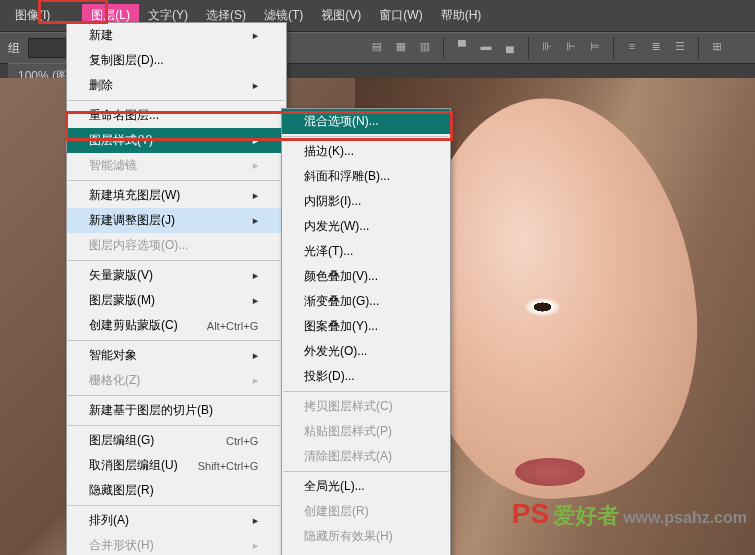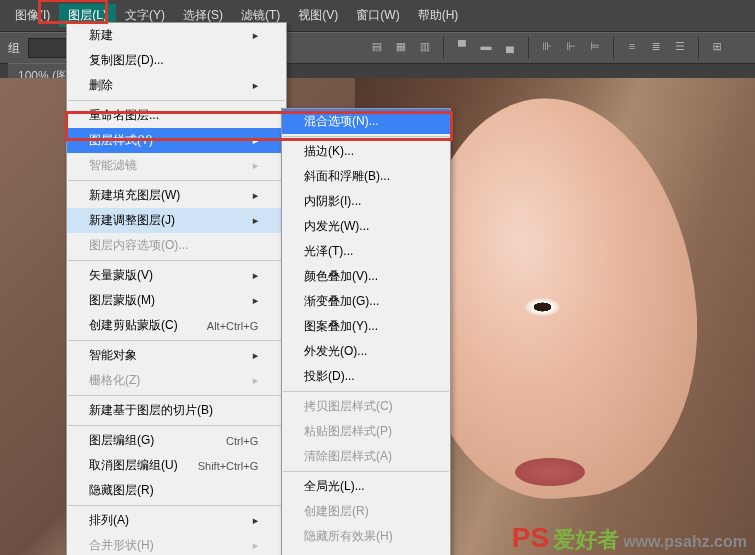--- a/index.html
+++ b/index.html
@@ -19,22 +19,23 @@
       align-items: center;
       padding-left: 6px;
       color: #ddd;
       border-bottom: 1px solid #2a2a2a;
     }
     .menubar-item {
       padding: 3px 9px;
       cursor: default;
     }
     .menubar-item.active {
-      background: #0f766e;
+      background: #ec4899;
       color: #fff;
+      margin-left: 23px;
     }
     .toolbar {
       height: 32px;
       background: #535353;
       border-top: 1px solid #666;
       border-bottom: 1px solid #2a2a2a;
       display: flex;
       align-items: center;
       color: #ddd;
       padding-left: 8px;
@@ -154,21 +155,21 @@
       justify-content: space-between;
       align-items: center;
       white-space: nowrap;
     }
     .menu-item.has-arrow::after {
       content: "▸";
       font-size: 11px;
       color: #333;
     }
     .menu-item.hover {
-      background: #3b82f6;
+      background: #0f766e;
       color: #fff;
     }
     .menu-item.hover.has-arrow::after {
       color: #fff;
     }
     .menu-item.soft-hover {
       background: #cfe3f7;
     }
     .menu-item.disabled {
       color: #999;
@@ -190,21 +191,21 @@
       position: absolute;
       border: 3px solid #d43a2f;
       pointer-events: none;
       z-index: 20;
     }
     .hb1 { top: -1px; left: 38px; width: 70px; height: 25px; }
     .hb2 { top: 111px; left: 65px; width: 388px; height: 30px; }
     .watermark {
       position: absolute;
       right: 8px;
-      bottom: 0;
+      bottom: 24px;
       font-size: 22px;
       font-weight: bold;
       color: #7cb342;
       z-index: 5;
       display: flex;
       align-items: baseline;
       gap: 4px;
     }
     .watermark .ps { color: #d43a2f; font-size: 28px; }
     .watermark .url { font-size: 16px; color: #888; }

